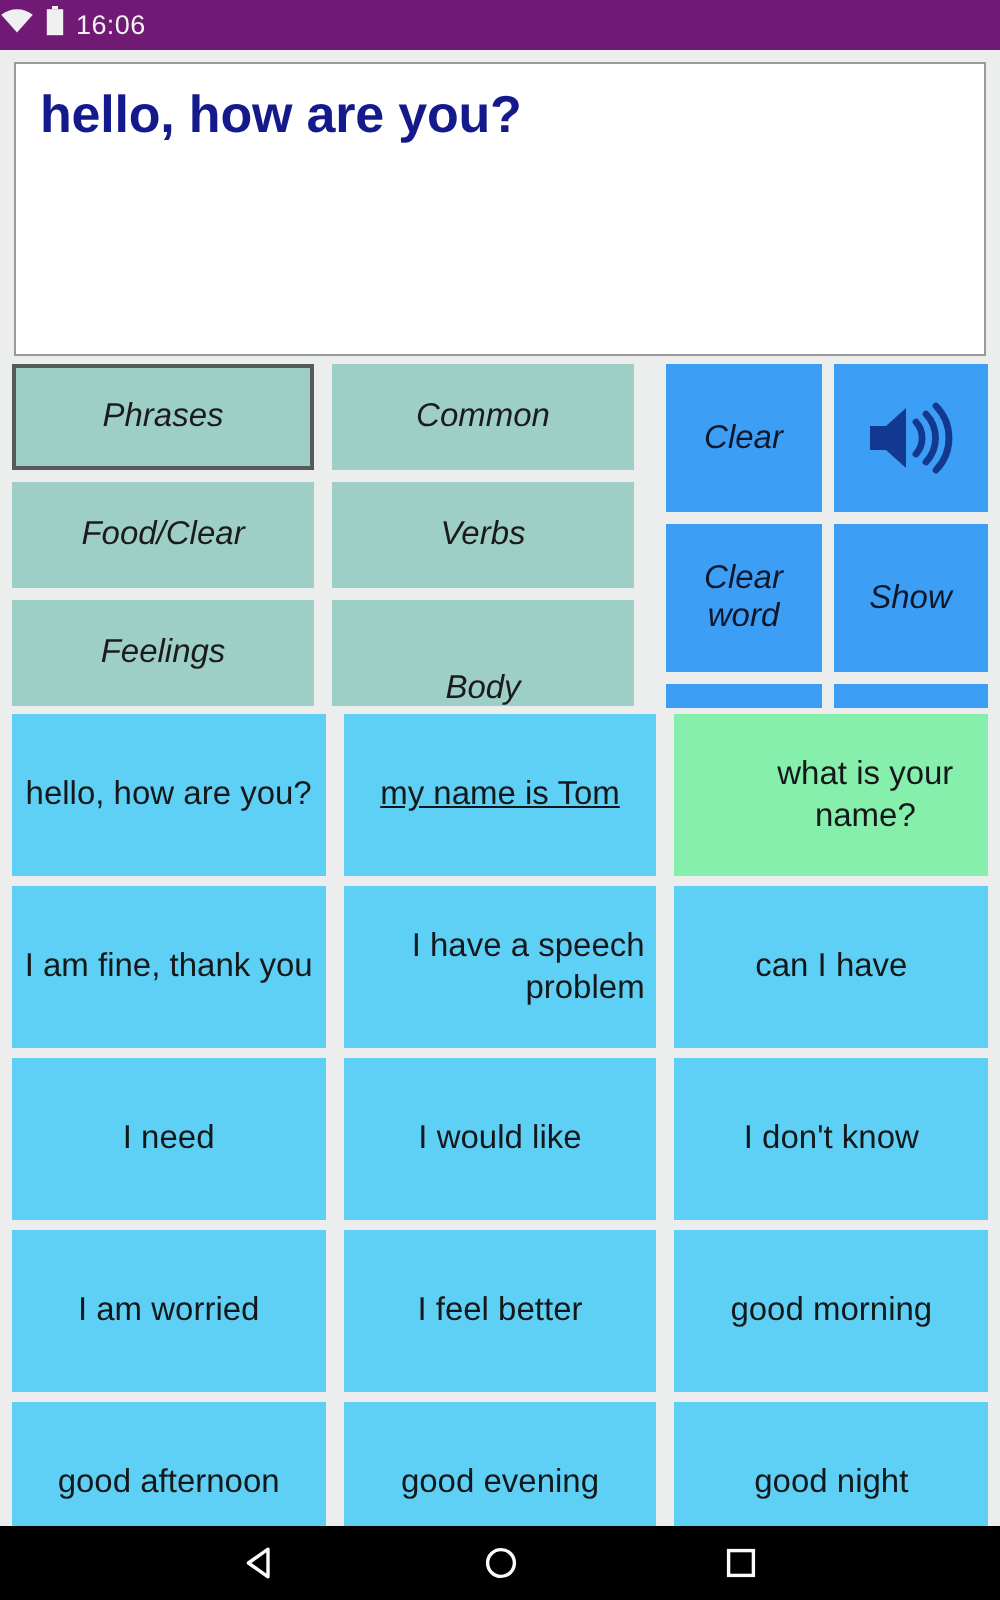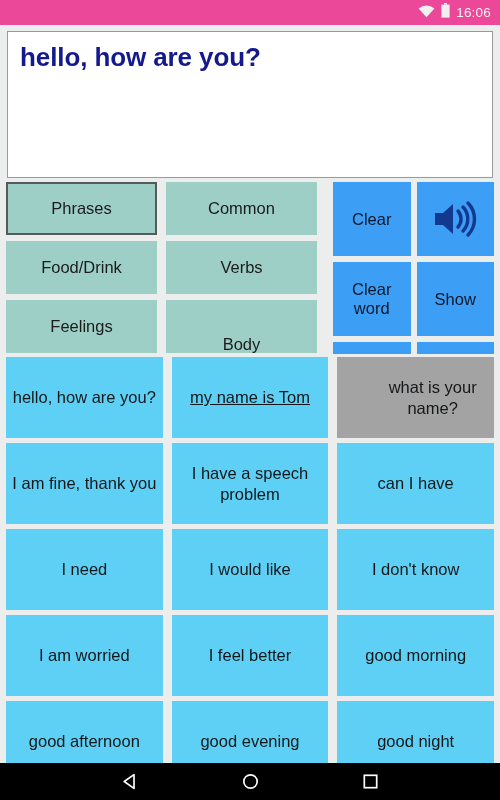--- a/index.html
+++ b/index.html
@@ -13,22 +13,22 @@
   #app {
     position:relative;
     width:500px; height:800px;
     background:#eceded;
     display:flex; flex-direction:column;
   }
 
   
   .statusbar {
     height:25px; flex:0 0 25px;
-    background:#ec4899;
-    display:flex; align-items:center; justify-content:flex-end;
+    background:#701a75;
+    display:flex; align-items:center; 
     padding-right:9px;
     gap:6px;
   }
   .statusbar .clock {
     color:#f2f2f2; font-size:13.5px; letter-spacing:.2px;
     line-height:1;
   }
   .wifi-icon, .battery-icon { display:block; }
 
   
@@ -49,20 +49,21 @@
   }
 
   
   .midsection {
     flex:0 0 auto;
     display:flex;
     height:176px;
     padding:4px 6px 0 6px;
     gap:16px;
     overflow:hidden;
+    font-style:italic;
   }
   .categories {
     flex:1 1 auto;
     display:grid;
     grid-template-columns:1fr 1fr;
     grid-auto-rows:53px;
     gap:6px 9px;
     overflow:hidden;
     align-content:start;
   }
@@ -165,21 +166,21 @@
 
   <div class="midsection">
     <div class="categories" id="categories">
         <div class="cat-btn selected" style="background: rgb(158, 207, 198);">
           <span>Phrases</span>
         </div>
         <div class="cat-btn" style="background: rgb(158, 207, 198);">
           <span>Common</span>
         </div>
         <div class="cat-btn" style="background: rgb(158, 207, 198);">
-          <span>Food/Drink</span>
+          <span>Food/Clear</span>
         </div>
         <div class="cat-btn" style="background: rgb(158, 207, 198);">
           <span>Verbs</span>
         </div>
         <div class="cat-btn" style="background: rgb(158, 207, 198);">
           <span>Feelings</span>
         </div>
         <div class="cat-btn" style="background: rgb(158, 207, 198); align-items: flex-end;">
           <span>Body</span>
         </div>
@@ -213,27 +214,27 @@
       </div>
   </div>
 
   <div class="phrasegrid" id="phrasegrid">
       <div class="phrase-btn" style="background: rgb(94, 208, 245);">
         <span>hello, how are you?</span>
       </div>
       <div class="phrase-btn" style="background: rgb(94, 208, 245); text-decoration: underline;">
         <span>my name is Tom</span>
       </div>
-      <div class="phrase-btn" style="background: #a3a3a3; padding-left: 40px;">
+      <div class="phrase-btn" style="background: #86efac; padding-left: 40px;">
         <span>what is your name?</span>
       </div>
       <div class="phrase-btn" style="background: rgb(94, 208, 245);">
         <span>I am fine, thank you</span>
       </div>
-      <div class="phrase-btn" style="background: rgb(94, 208, 245);">
+      <div class="phrase-btn" style="background: rgb(94, 208, 245); text-align: right;">
         <span>I have a speech problem</span>
       </div>
       <div class="phrase-btn" style="background: rgb(94, 208, 245);">
         <span>can I have</span>
       </div>
       <div class="phrase-btn" style="background: rgb(94, 208, 245); text-align: right;">
         <span>I need</span>
       </div>
       <div class="phrase-btn" style="background: rgb(94, 208, 245);">
         <span>I would like</span>

